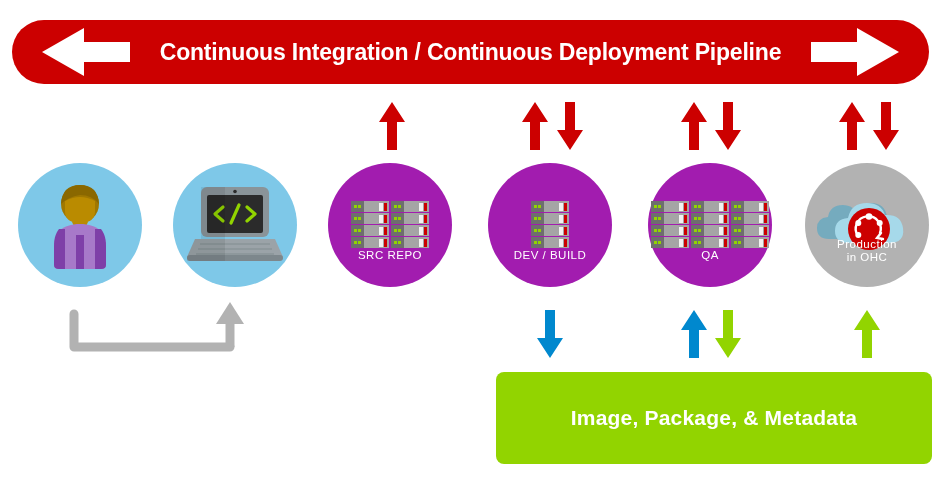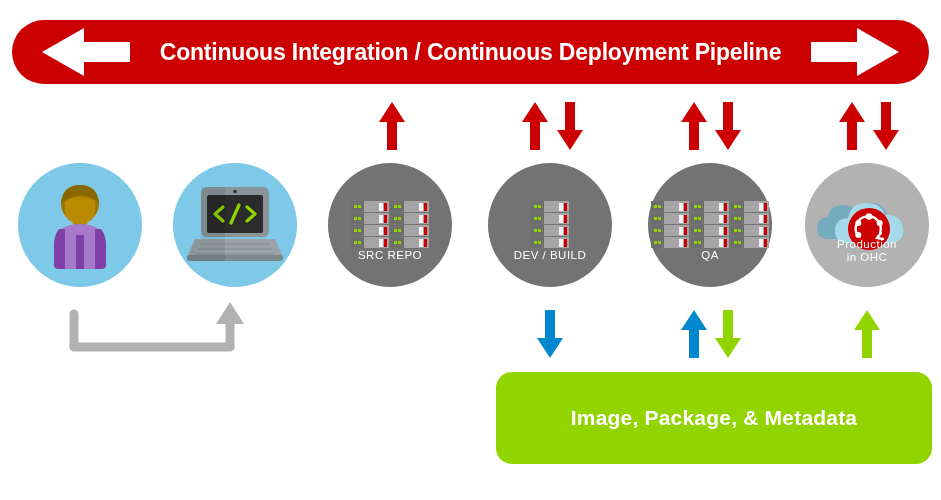--- a/index.html
+++ b/index.html
@@ -64,21 +64,21 @@
     width: 100%;
     text-align: center;
     color: #ffffff;
     font-size: 11.5px;
     font-weight: normal;
     letter-spacing: 0.5px;
     line-height: 13px;
   }
 
   .node.blue   { background: #7ec8e8; }
-  .node.amber  { background: #737373; }
+  .node.amber  { background: #a21caf; }
   .node.grey   { background: #b2b2b2; }
 
   
   .rack-group {
     position: absolute;
     display: flex;
     gap: 2px;
     align-items: flex-start;
   }
   .rack-col {
@@ -130,21 +130,21 @@
   .arrow { position: absolute; }
 
   
   .repo-box {
     position: absolute;
     left: 496px;
     top: 372px;
     width: 436px;
     height: 92px;
     background: #92d400;
-    border-radius: 16px;
+    border-radius: 8px;
     display: flex;
     align-items: center;
     justify-content: center;
   }
   .repo-text {
     color: #ffffff;
     font-size: 21px;
     font-weight: bold;
     text-align: center;
     line-height: 28px;

